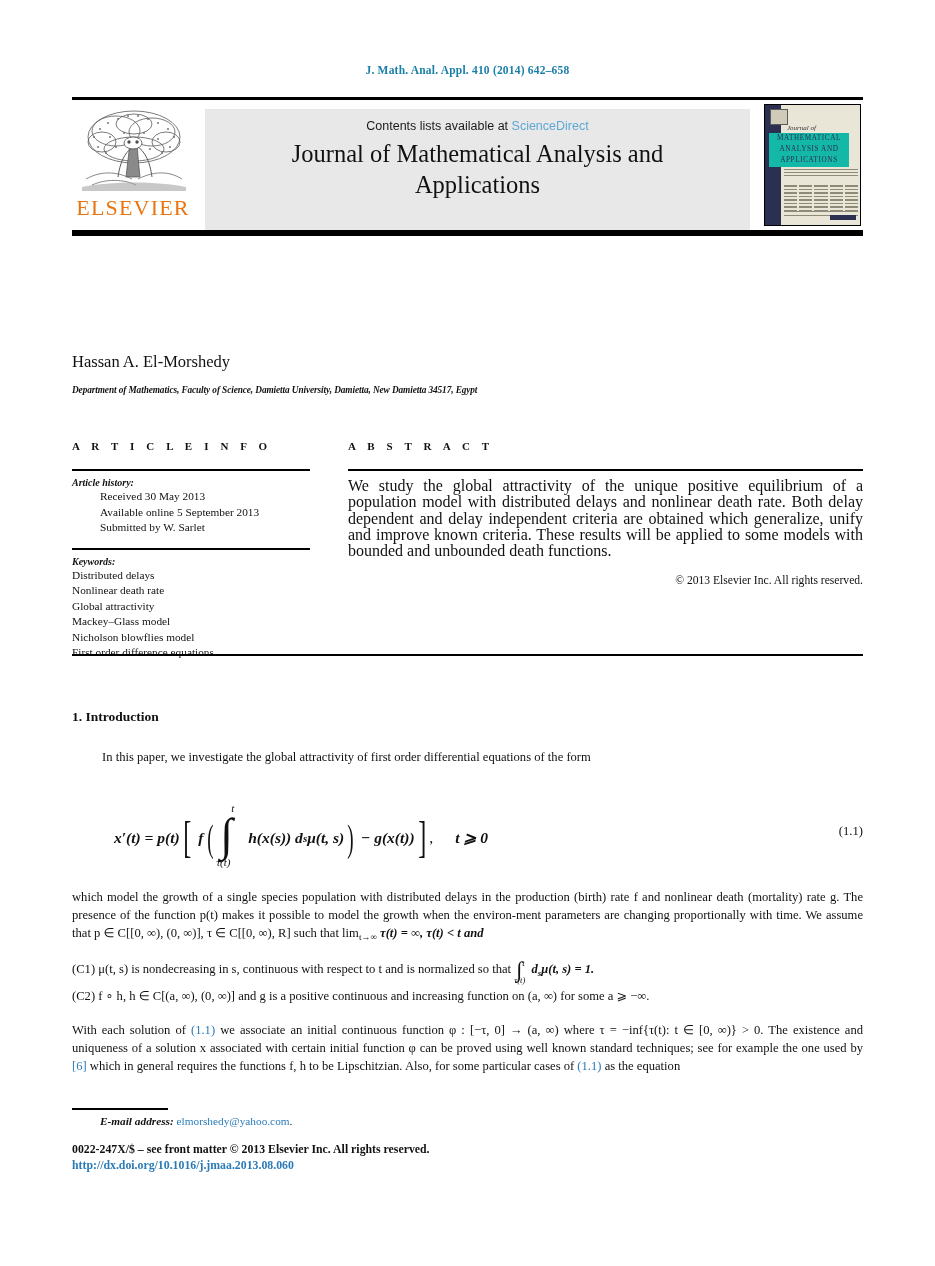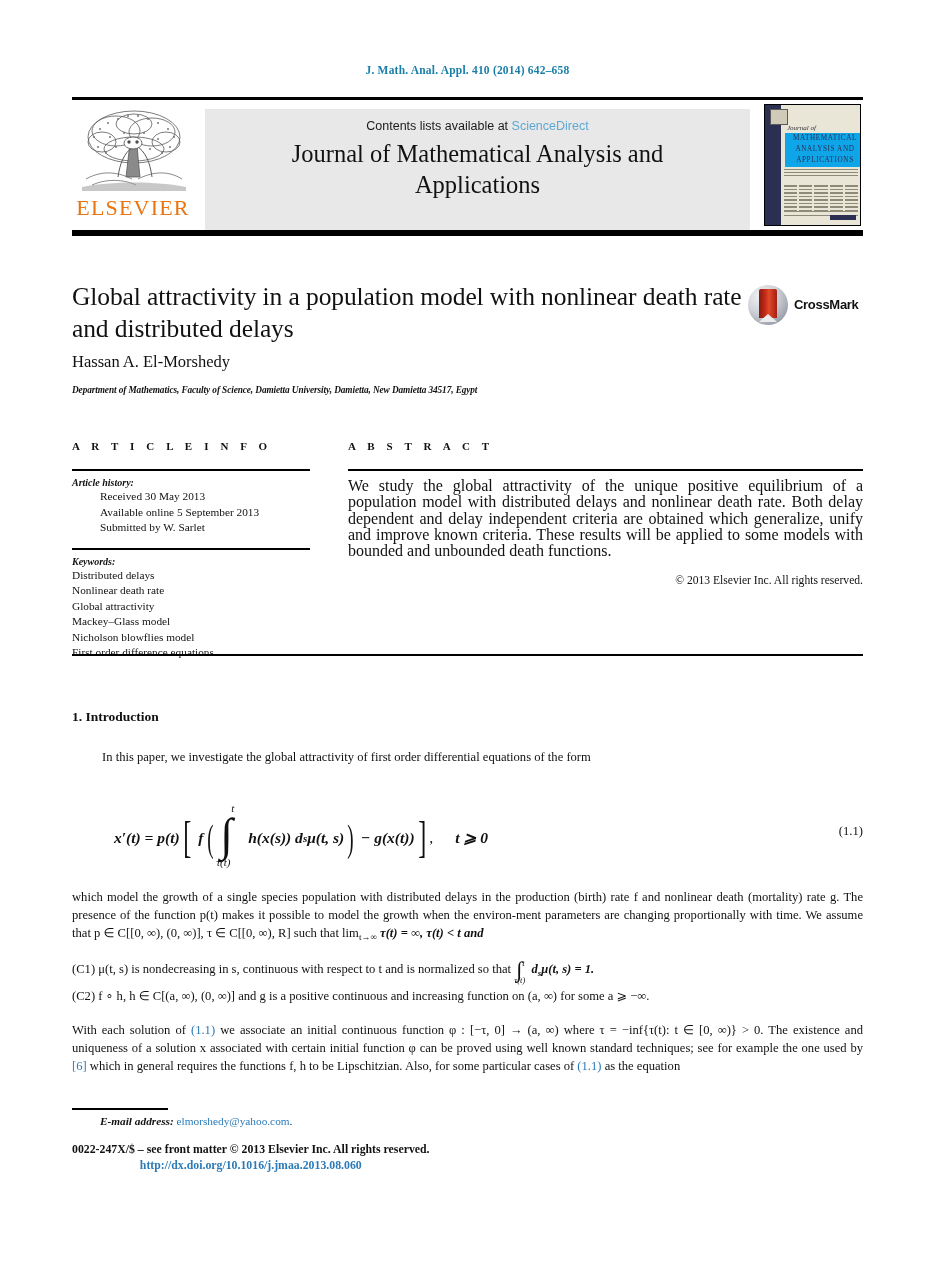--- a/index.html
+++ b/index.html
@@ -137,23 +137,23 @@
   .cover-jof {
     position: absolute;
     left: 22px; top: 19px;
     font-family: "Liberation Serif", serif;
     font-style: italic;
     font-size: 7px;
     color: #333;
   }
   .cover-band {
     position: absolute;
-    left: 20px; top: 28px;
+    left: 4px; top: 28px;
     width: 80px; height: 34px;
-    background: #0ea5e9;
+    background: #14b8a6;
   }
   .cover-band div {
     font-family: "Liberation Serif", serif;
     font-size: 7.2px;
     letter-spacing: .6px;
     color: #2b2f52;
     text-align: center;
     line-height: 11px;
   }
   .cover-lines {
@@ -454,21 +454,20 @@
   }
   .fn-email i { font-style: italic; font-weight: bold; }
   .imprint {
     position: absolute;
     left: 72px; top: 1141px;
     font-family: "Liberation Serif", serif;
     font-weight: bold;
     font-size: 11.8px;
     line-height: 16px;
     color: #111;
-    text-align: center;
   }
   .doi {
     color: #2b7bb9;
     font-weight: bold;
     font-size: 11.8px;
   }
 </style>
 </head>
 <body>
 
@@ -599,30 +598,20 @@
       <div class="cover-foot">
         <i></i>
           <i></i>
       </div>
       <div class="cover-els"></div>
     </div>
 
     <div class="rule-bottom"></div>
   </div>
 
-  <div class="title-block">
-    <div class="art-title">Global attractivity in a population model with nonlinear death rate and distributed delays</div>
-    <div class="crossmark">
-      <div class="cm-circle">
-        <div class="cm-book"></div>
-        <div class="cm-notch"></div>
-      </div>
-      <div class="cm-text">CrossMark</div>
-    </div>
-  </div>
 
   <div class="author">Hassan A. El-Morshedy</div>
   <div class="affiliation">Department of Mathematics, Faculty of Science, Damietta University, Damietta, New Damietta 34517, Egypt</div>
 
   <div class="sec-head" style="left:72px; top:440px;">A R T I C L E   I N F O</div>
   <div class="sec-head" style="left:348px; top:440px;">A B S T R A C T</div>
 
   <div class="col-left">
     <div class="hr-left"></div>
     <div class="lab">Article history:</div>

